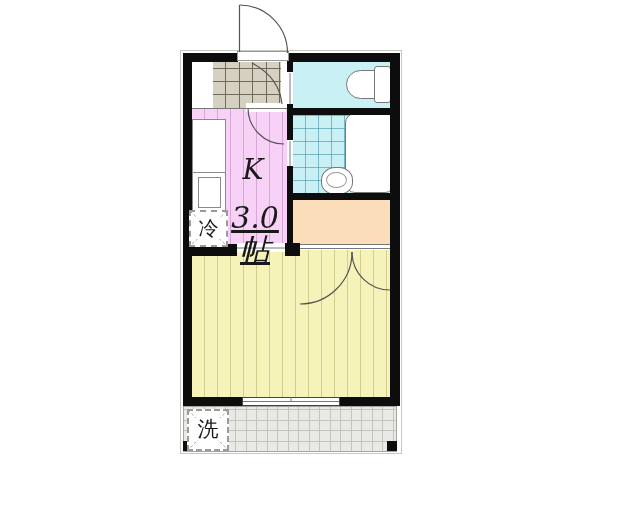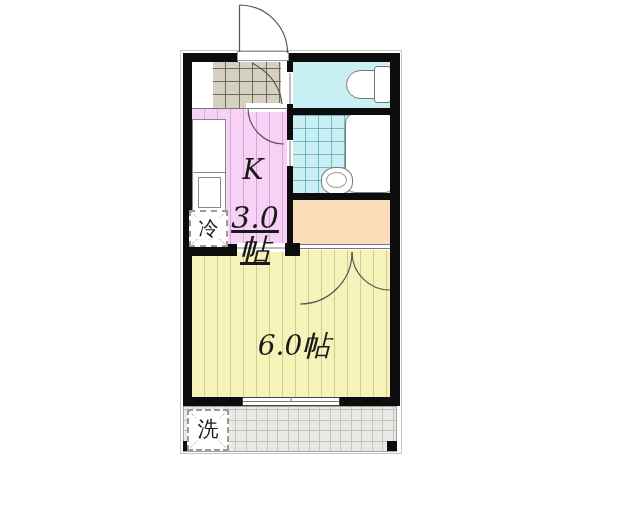--- a/index.html
+++ b/index.html
@@ -109,17 +109,16 @@
       <path d="M291 397 V401"></path>
     </g>
     <g fill="none" stroke="#aaa" stroke-width="1" stroke-dasharray="3 2">
       <path d="M190 211 L227 246 M227 211 L190 246"></path>
       <path d="M188 410 L228 450 M228 410 L188 450"></path>
     </g>
   </svg>
 
   <div class="abs lbl italic" style="left:236px;top:155px;width:34px;font-size:28px;">K</div>
   <div class="abs lbl italic" style="left:218px;top:202px;width:74px;font-size:30px;text-decoration:underline;">3.0帖</div>
-  <div class="abs lbl italic" style="left:248px;top:331px;width:92px;font-size:28px;">6.0帖</div>
   <div class="abs lbl" style="left:196px;top:218px;width:25px;font-size:20px;background:#fff;">冷</div>
   <div class="abs lbl" style="left:195px;top:418px;width:26px;font-size:21px;background:#fff;">洗</div>
 
 </div>
 
 </body></html>

